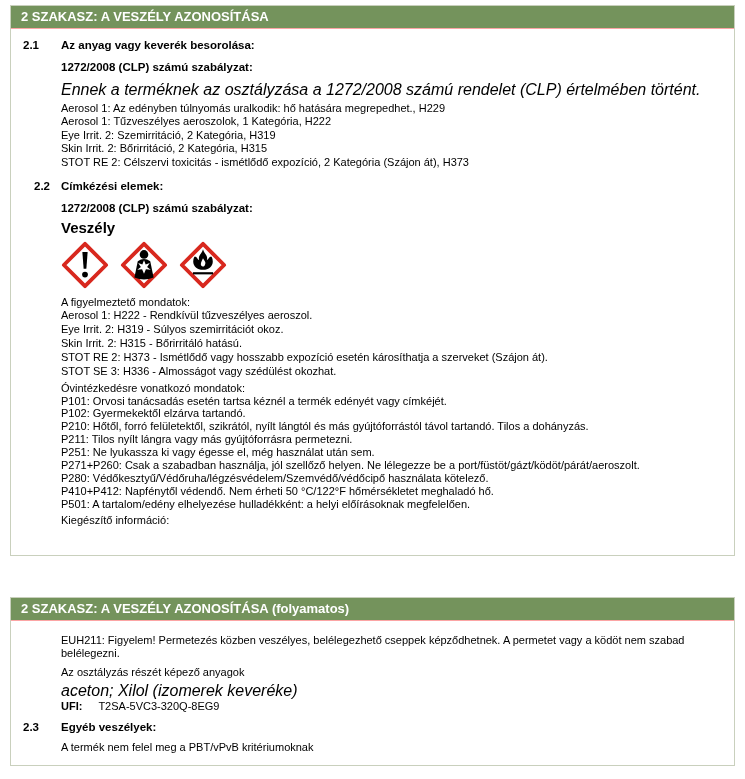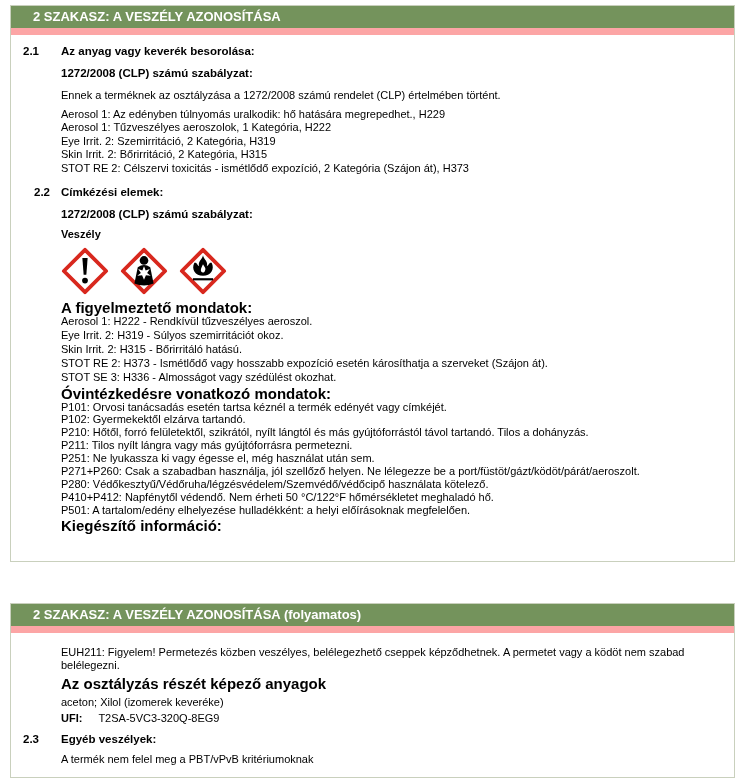--- a/index.html
+++ b/index.html
@@ -1,36 +1,36 @@
 <!DOCTYPE html>
 <html><head>
 <meta charset="utf-8">
 <style>
   html,body{margin:0;padding:0;background:#fff;}
   body{width:745px;height:779px;font-family:"Liberation Sans",sans-serif;color:#000;position:relative;}
   .section{margin:0 10px;border:1px solid #c9d0bd;background:#fff;}
   .section-1{margin-top:5px;}
   .section-2{margin-top:41px;}
-  .section-header{background:#74935c;color:#fff;font-weight:bold;font-size:13px;height:22px;line-height:22px;padding-left:22px;border-bottom:7px solid #fca5a5;}
+  .section-header{background:#74935c;color:#fff;font-weight:bold;font-size:13px;height:22px;line-height:22px;padding-left:10px;border-bottom:1px solid #fca5a5;}
   .body1{padding:10px 14px 28px 0;}
   .body2{padding:13px 14px 10px 0;}
   .numrow{display:flex;margin-top:0;}
   .num{flex:0 0 50px;padding-left:12px;box-sizing:border-box;font-weight:bold;font-size:11.5px;line-height:13px;}
   .numtitle{font-weight:bold;font-size:11.5px;line-height:13px;}
   .indent{margin-left:50px;}
   .bold-sub{font-weight:bold;font-size:11.5px;line-height:13px;margin-top:9px;}
-  .para{font-size:11px;line-height:13px;margin-top:9px;}
+  .para{font-size:16px;line-height:13px;margin-top:9px;font-style:italic;}
   .list{margin-top:6px;}
   .line{font-size:11px;line-height:13.4px;white-space:nowrap;}
   .hline{font-size:11px;line-height:13.9px;white-space:nowrap;}
   .pline{font-size:11px;line-height:12.9px;}
-  .signal{font-weight:bold;font-size:11px;line-height:12px;margin-top:7px;}
+  .signal{font-weight:bold;font-size:15px;line-height:12px;margin-top:7px;}
   .picto-row{display:flex;gap:11px;margin-top:7px;margin-bottom:6px;}
   .picto{width:48px;height:48px;}
-  .heading{font-weight:bold;font-size:15px;line-height:14px;margin-top:5px;}
+  .heading{font-weight:normal;font-size:11px;line-height:14px;margin-top:5px;}
   .euh{font-size:11px;line-height:13.3px;}
   .ufirow{display:flex;margin-top:5px;font-size:11px;line-height:13px;}
   .ufirow .ufilabel{font-weight:bold;margin-right:16px;}
   .mt2{margin-top:2px;}
   .mt3{margin-top:3px;}
   .mt5{margin-top:5px;}
   .mt6{}
   .mt7{margin-top:7px;}
   .mt8{margin-top:8px;}
   .mt11{margin-top:11px;text-align:center;}

